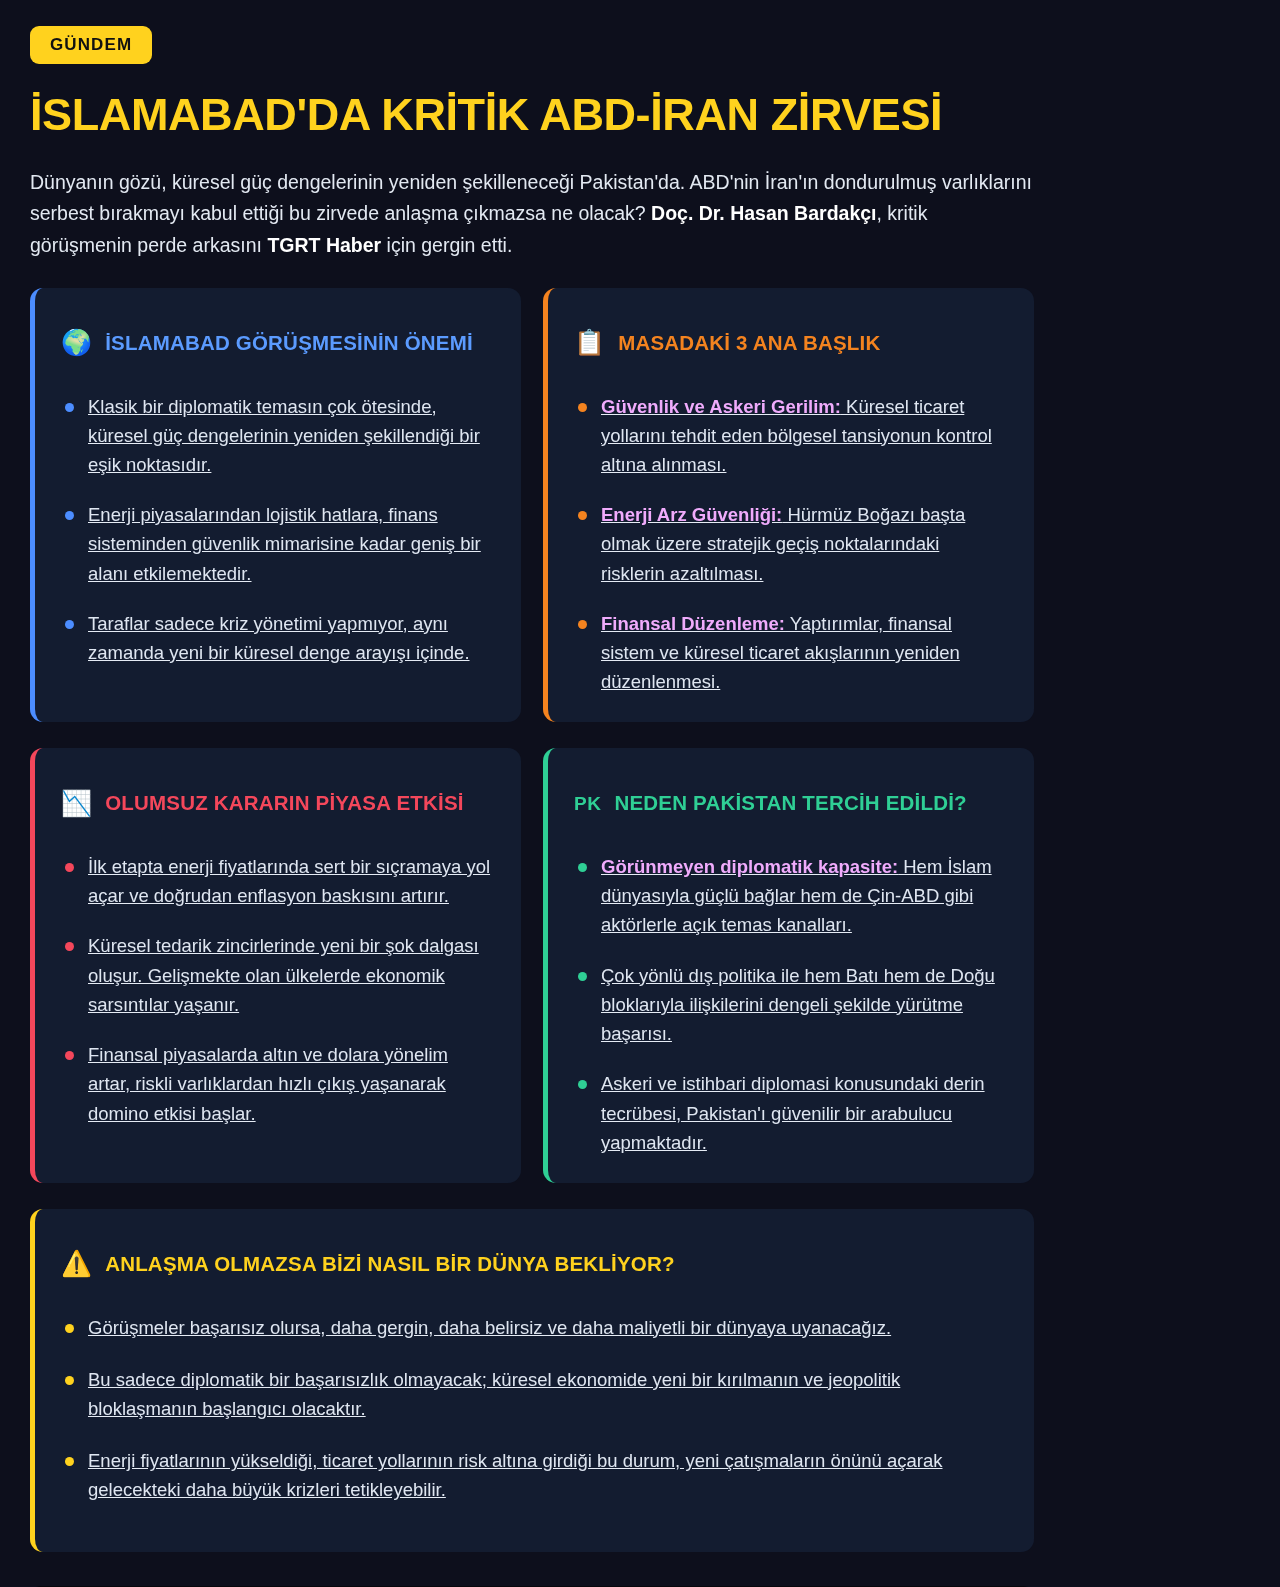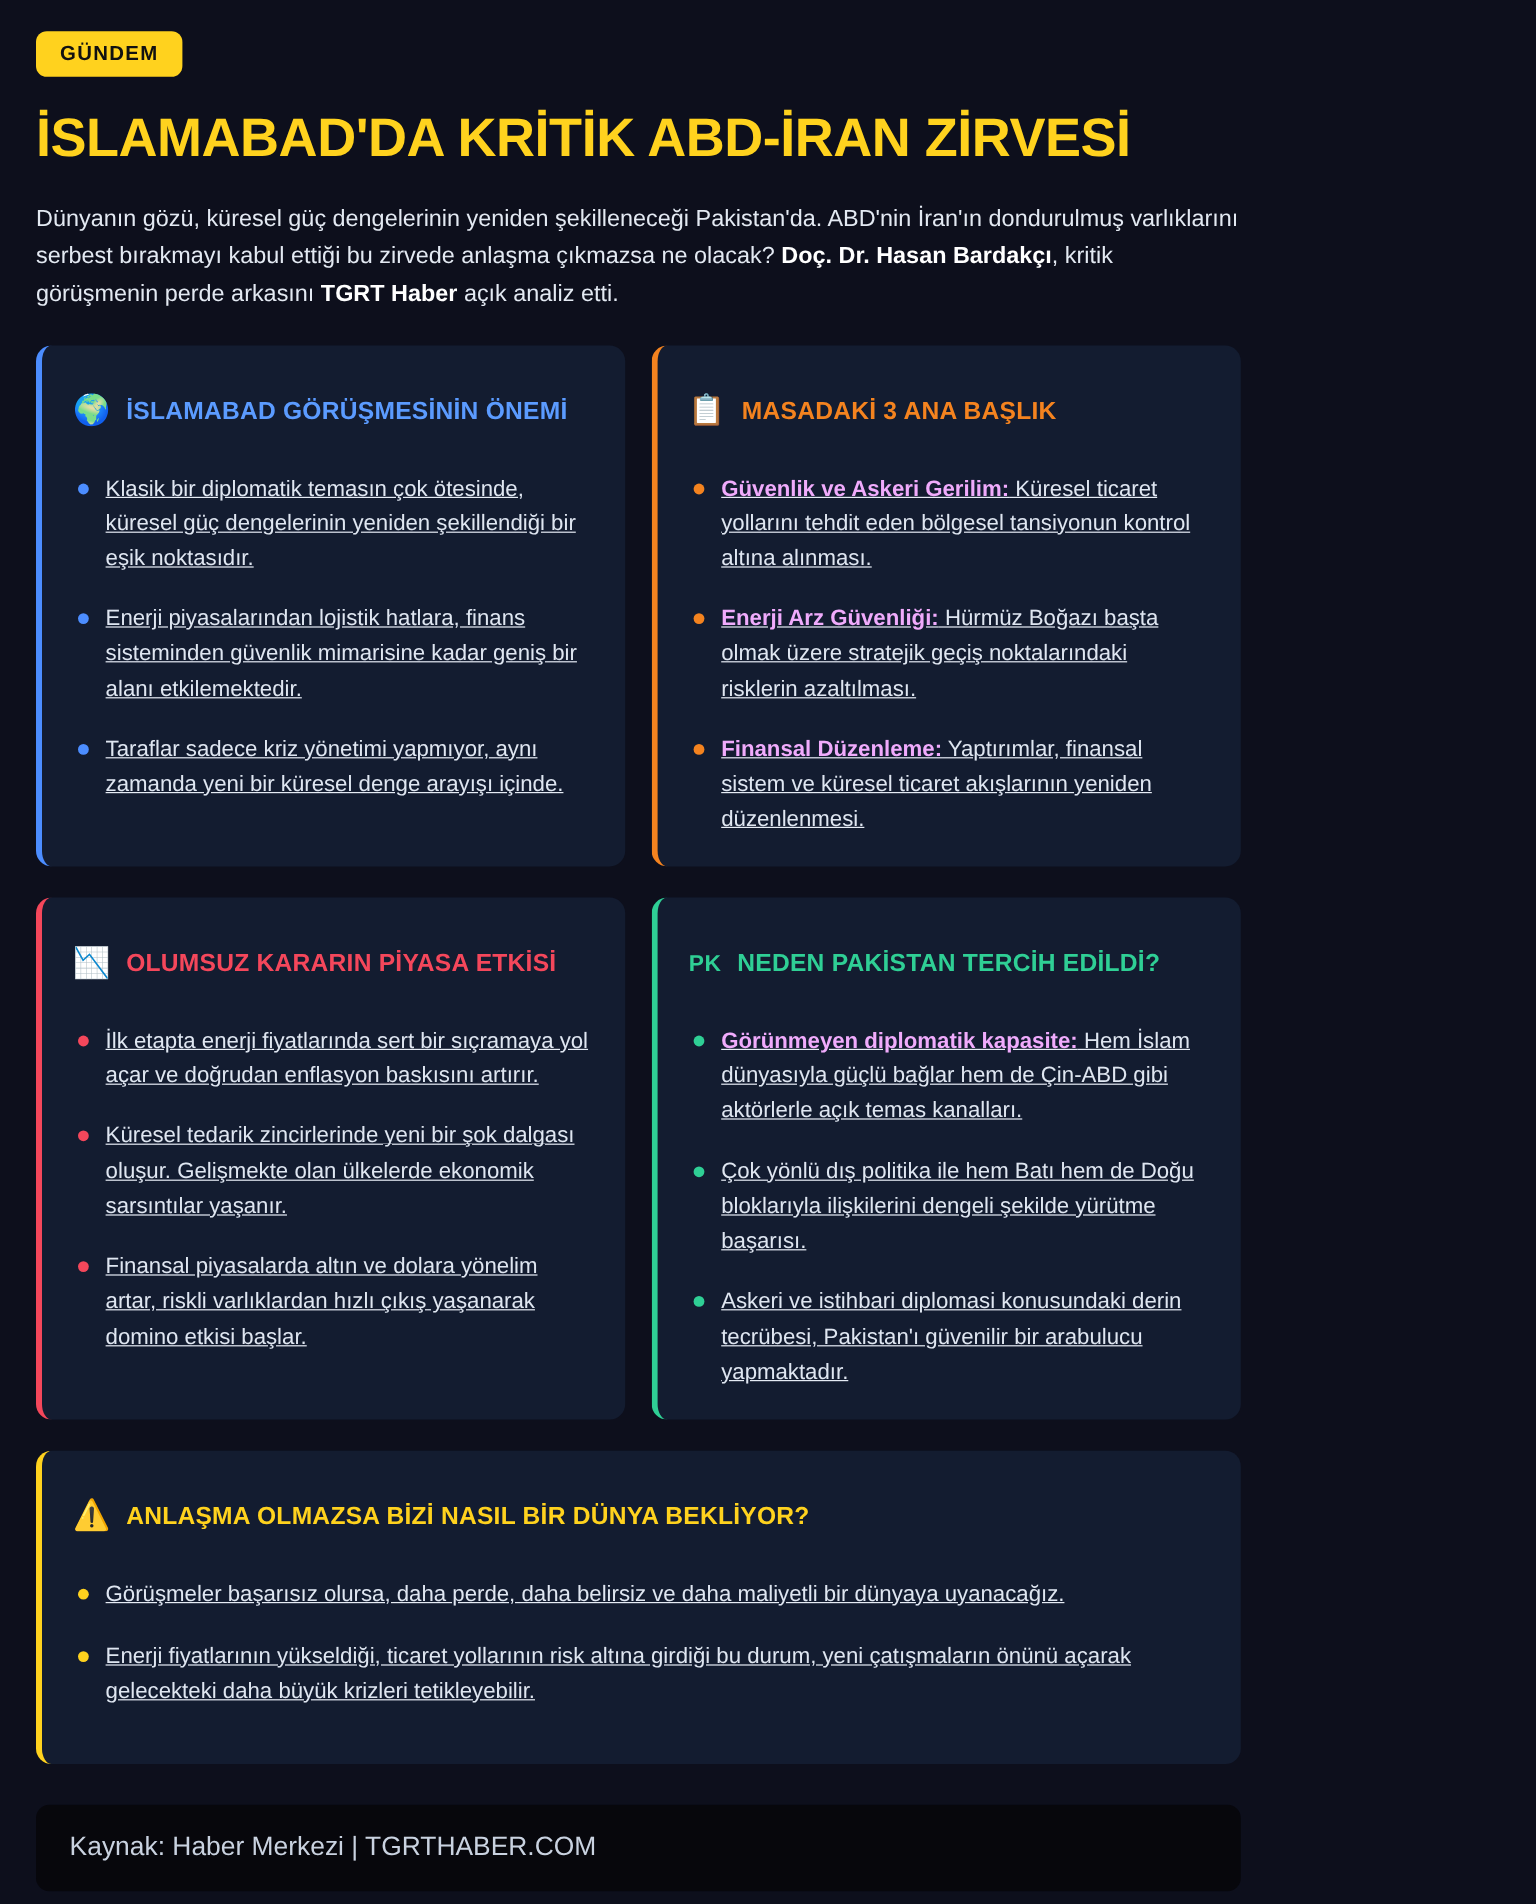--- a/index.html
+++ b/index.html
@@ -161,21 +161,21 @@
 </head>
 <body>
 
 <div class="page">
 
   <div class="badge">GÜNDEM</div>
 
   <h1 class="title">İSLAMABAD'DA KRİTİK ABD-İRAN ZİRVESİ</h1>
 
   <p class="intro">
-    <span>Dünyanın gözü, küresel güç dengelerinin yeniden şekilleneceği Pakistan'da. ABD'nin İran'ın dondurulmuş varlıklarını serbest bırakmayı kabul ettiği bu zirvede anlaşma çıkmazsa ne olacak? </span><b>Doç. Dr. Hasan Bardakçı</b><span>, kritik görüşmenin perde arkasını </span><b>TGRT Haber</b><span> açık analiz etti.</span>
+    <span>Dünyanın gözü, küresel güç dengelerinin yeniden şekilleneceği Pakistan'da. ABD'nin İran'ın dondurulmuş varlıklarını serbest bırakmayı kabul ettiği bu zirvede anlaşma çıkmazsa ne olacak? </span><b>Doç. Dr. Hasan Bardakçı</b><span>, kritik görüşmenin perde arkasını </span><b>TGRT Haber</b><span> için gergin etti.</span>
   </p>
 
   <div class="grid" id="cards-grid">
       <section class="card accent-blue">
         <div class="card-head">
           <span class="card-emoji">🌍</span>
           <h2 class="card-title">İSLAMABAD GÖRÜŞMESİNİN ÖNEMİ</h2>
         </div>
         <ul class="bullets">
           <li><span>Klasik bir diplomatik temasın çok ötesinde, küresel güç dengelerinin yeniden şekillendiği bir eşik noktasıdır.</span></li>
@@ -215,21 +215,22 @@
           <li><span>Çok yönlü dış politika ile hem Batı hem de Doğu bloklarıyla ilişkilerini dengeli şekilde yürütme başarısı.</span></li>
           <li><span>Askeri ve istihbari diplomasi konusundaki derin tecrübesi, Pakistan'ı güvenilir bir arabulucu yapmaktadır.</span></li>
         </ul>
       </section>
       <section class="card accent-yellow wide">
         <div class="card-head">
           <span class="card-emoji">⚠️</span>
           <h2 class="card-title">ANLAŞMA OLMAZSA BİZİ NASIL BİR DÜNYA BEKLİYOR?</h2>
         </div>
         <ul class="bullets">
-          <li><span>Görüşmeler başarısız olursa, daha perde, daha belirsiz ve daha maliyetli bir dünyaya uyanacağız.</span></li>
+          <li><span>Görüşmeler başarısız olursa, daha gergin, daha belirsiz ve daha maliyetli bir dünyaya uyanacağız.</span></li>
+          <li><span>Bu sadece diplomatik bir başarısızlık olmayacak; küresel ekonomide yeni bir kırılmanın ve jeopolitik bloklaşmanın başlangıcı olacaktır.</span></li>
           <li><span>Enerji fiyatlarının yükseldiği, ticaret yollarının risk altına girdiği bu durum, yeni çatışmaların önünü açarak gelecekteki daha büyük krizleri tetikleyebilir.</span></li>
         </ul>
       </section>
     </div>
 
   <div class="footer">
     <span>Kaynak: Haber Merkezi | TGRTHABER.COM</span>
   </div>
 
   <div class="spacer-bottom"></div>

